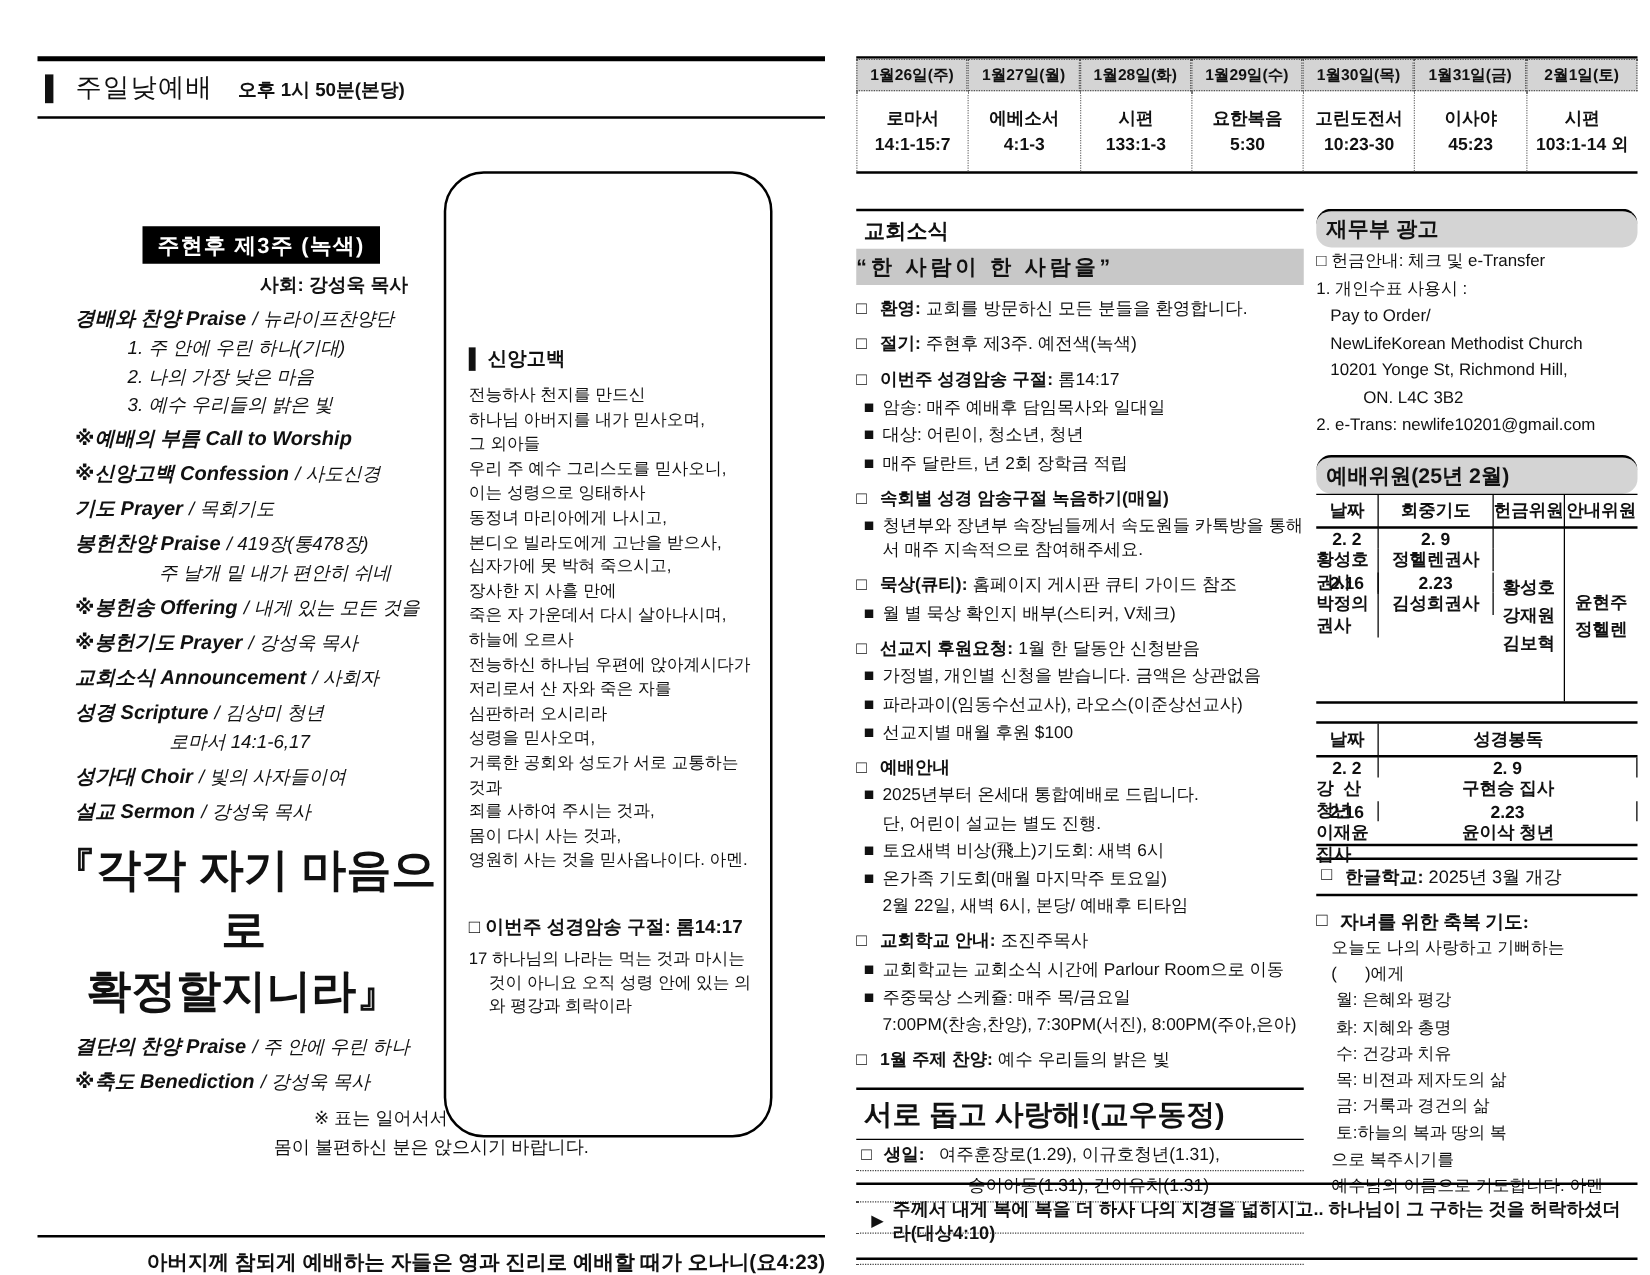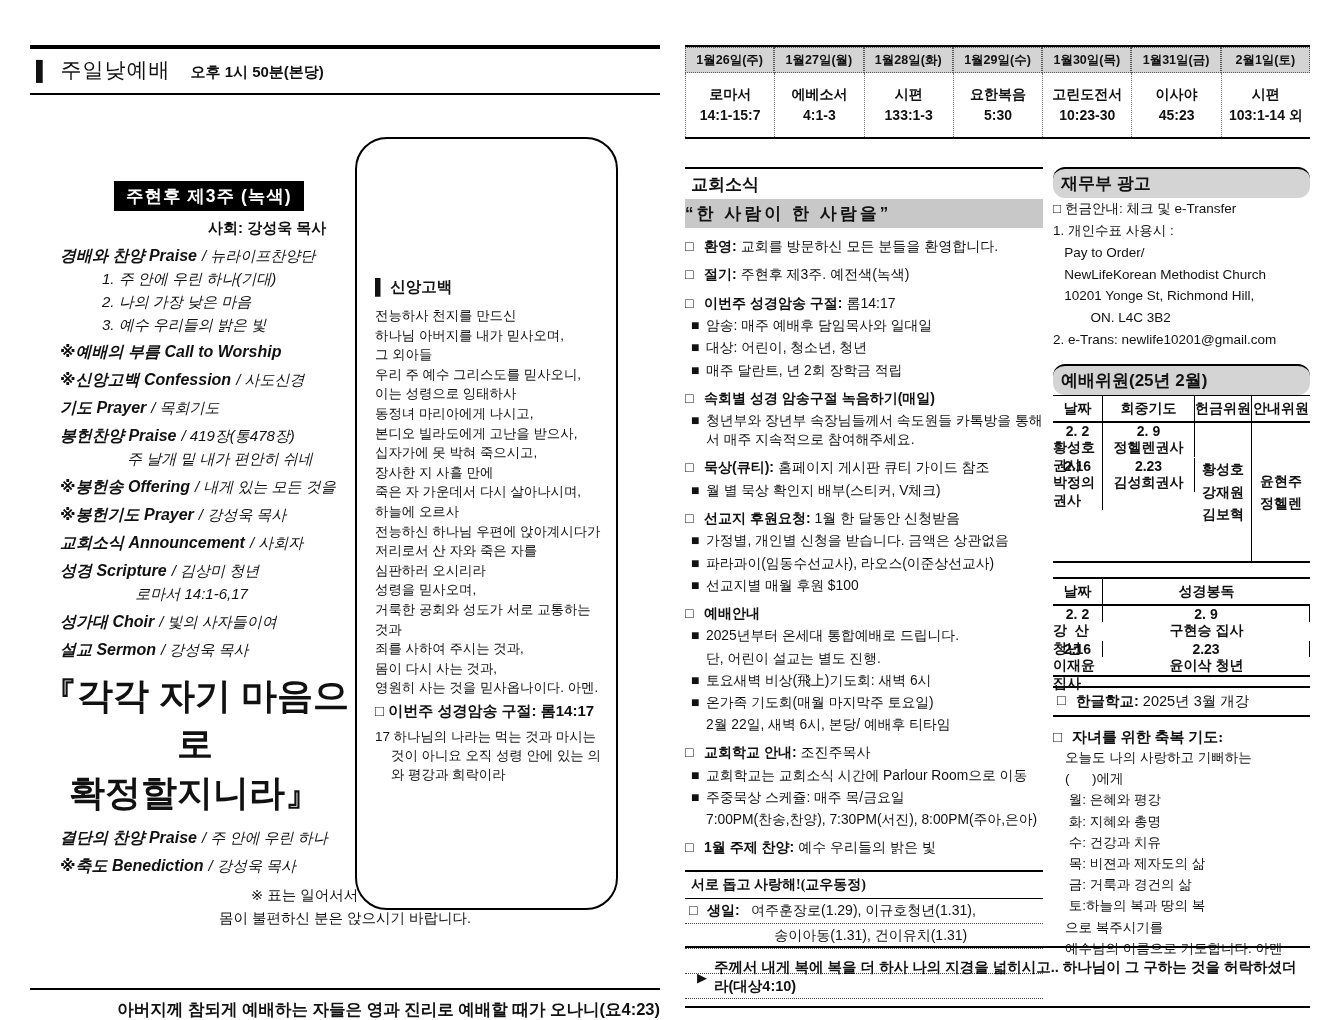--- a/index.html
+++ b/index.html
@@ -39,21 +39,21 @@
             line-height:1.35; margin:12px 0 10px 0; }
   .notes  { width:330px; text-align:center; font-size:14.5px; margin-top:42px; line-height:1.6; }
 
   .creed-box {
     position:absolute; left:325px; top:92px; width:263px; height:773px;
     border:2px solid #000; border-radius:32px; background:#fff;
     padding:138px 14px 0 18px;
   }
   .creed-title { font-weight:bold; font-size:15.5px; margin-bottom:8px; }
   .creed-line  { font-size:13.4px; line-height:19.6px; }
-  .memory { margin-top:4px; }
+  .memory { margin-top:34px; }
   .memory-title { font-weight:bold; font-size:15px; margin-bottom:6px; }
   .memory-ref { font-weight:600; }
   .memory-text { font-size:13.4px; line-height:19px; padding-left:16px; text-indent:-16px; }
 
   .footer-left {
     position:absolute; left:30px; top:988px; width:630px;
     border-top:2.5px solid #000; border-bottom:2.5px solid #000;
     text-align:right; font-size:16.5px; font-weight:700; padding:9px 0;
   }
 
@@ -77,22 +77,22 @@
             font-weight:bold; font-size:17px; letter-spacing:3px; padding:3px 0; }
   .n-head { display:grid; grid-template-columns:19px 1fr; margin-top:9px;
             font-size:14px; line-height:1.38; }
   .n-bullet { font-size:14px; }
   .n-title { font-weight:bold; margin-right:4px; }
   .n-sub  { display:grid; grid-template-columns:15px 1fr; margin:3px 0 0 6px;
             font-size:13.8px; line-height:1.38; }
   .n-sub .n-text { white-space:pre-wrap; }
 
   .fellow { margin-top:12px; border-top:2.5px solid #000; }
-  .fellow-title { font-weight:bold; font-size:14px; padding:4px 2px 4px 6px;
-                  border-bottom:1.5px solid #000;font-family:Liberation Serif, serif; }
+  .fellow-title { font-weight:bold; font-size:23px; padding:4px 2px 4px 6px;
+                  border-bottom:1.5px solid #000; }
   .f-row { display:grid; grid-template-columns:18px 44px 1fr;
            border-bottom:1px dotted #444; min-height:25px;
            font-size:14px; padding:3px 0 2px 4px; }
   .f-title { font-weight:bold; }
   .f-text { white-space:pre-wrap; }
 
   .right-col { position:absolute; left:368px; top:122px; width:257px; }
   .box-head { background:var(--header_bg,#d4d4d4); border-top:2.5px solid #000;
               font-weight:bold; font-size:17px; padding:3px 8px 3px 8px;border-radius:12px; }
   .fin-body { border-top:1px dotted #555; padding-top:5px; }

